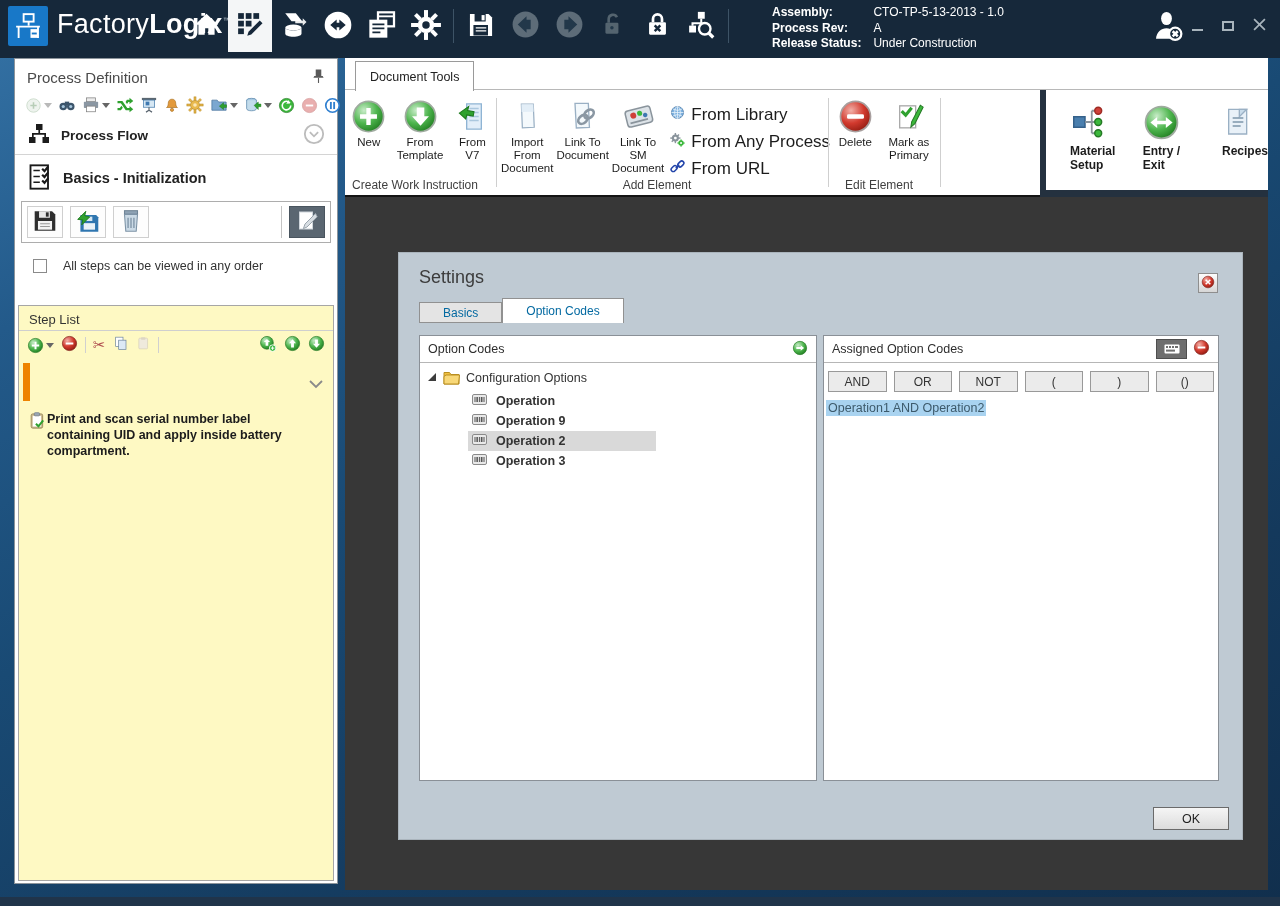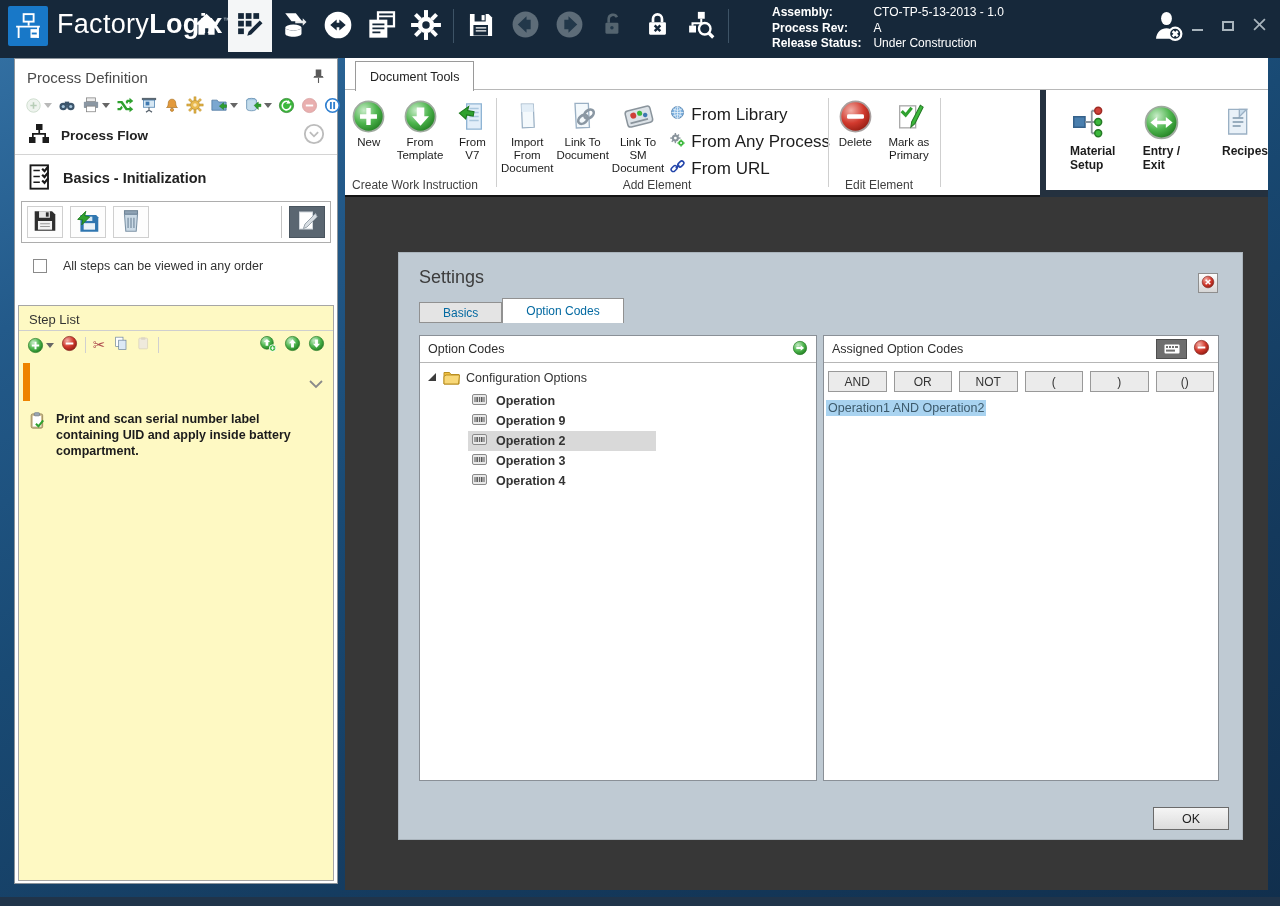--- a/index.html
+++ b/index.html
@@ -49,21 +49,21 @@
   .steplist { position:absolute; left:3px; right:3px; top:246px; bottom:2px; border:1px solid #a6a6a6; background:#fef9c3; }
   .sl-head { padding:6px 10px 3px 10px; font-size:13px; color:#333; border-bottom:1px solid #cfcfcf; }
   .sl-toolbar { height:26px; display:flex; align-items:center; gap:7px; padding:2px 8px 0 8px; }
   .sl-sep { width:1px; height:16px; background:#d0d0d0; }
   .sl-right { margin-left:auto; display:flex; gap:7px; }
   .step-row { position:relative; margin-top:6px; height:38px; }
   .step-bar { position:absolute; left:4px; top:0; width:7px; height:38px; background:#ee8300; }
   .step-box { position:absolute; left:11px; right:56px; top:0; height:38px; border:2px solid #ee8300; background:#fff; display:flex; align-items:center; padding-left:10px; }
   .step-lbl { font-weight:bold; font-size:14px; color:#ee8300; }
   .step-chev { position:absolute; right:10px; top:15px; }
-  .desc-row { margin:10px 8px 0 9px; display:flex; gap:9px; }
+  .desc-row { margin:10px 8px 0 9px; display:flex; }
   .desc-txt { font-weight:bold; font-size:12.5px; line-height:16px; color:#1c1c1c; width:262px; }
 
   
   .ribbon-bg { position:absolute; left:345px; top:58px; width:923px; height:139px; background:#24313f; }
   .ribbon-tabrow { position:absolute; left:0; top:0; width:923px; height:32px; background:#fff; border-bottom:1px solid #b8b8b8; }
   .ribbon-tab { position:absolute; left:10px; top:3px; height:30px; padding:0 14px; background:#fff; border:1px solid #9a9a9a; border-bottom:none; font-size:12.5px; color:#222; display:flex; align-items:center; z-index:2; }
   .ribbon-main { position:absolute; left:0; top:32px; width:695px; height:107px; background:#fff; border-bottom:2px solid #141414; display:flex; }
   .ribbon-side { position:absolute; left:701px; top:32px; width:222px; height:100px; background:#fff; display:flex; padding:10px 0 0 24px; gap:24px;font-weight:bold; }
   .rgroup { position:relative; padding-top:6px; height:105px; }
   .rgroup::after { content:''; position:absolute; right:0; top:8px; bottom:8px; width:1px; background:#cfcfcf; }
@@ -792,35 +792,20 @@
                       <rect x="2.5" y="3" width="1" height="5"></rect>
                       <rect x="4.4" y="3" width="1.5" height="5"></rect>
                       <rect x="6.9" y="3" width="1" height="5"></rect>
                       <rect x="8.8" y="3" width="1.7" height="5"></rect>
                       <rect x="11.5" y="3" width="1" height="5"></rect>
                     </g>
                   </svg></span>
                 <span>Operation 3</span>
               </span>
             </div>
-          <div class="trow titem">
-              <span class="hl-wrap">
-                <span><svg width="15" height="11" viewBox="0 0 15 11">
-                    <rect x=".5" y=".5" width="14" height="10" rx="1.5" fill="#e9e9e9" stroke="#8a8a8a"></rect>
-                    <g fill="#555">
-                      <rect x="2.5" y="3" width="1" height="5"></rect>
-                      <rect x="4.4" y="3" width="1.5" height="5"></rect>
-                      <rect x="6.9" y="3" width="1" height="5"></rect>
-                      <rect x="8.8" y="3" width="1.7" height="5"></rect>
-                      <rect x="11.5" y="3" width="1" height="5"></rect>
-                    </g>
-                  </svg></span>
-                <span>Operation 4</span>
-              </span>
-            </div>
         </div>
       </div>
 
       <div class="panel" style="left:424px;top:82px;width:396px;height:446px">
         <div class="panel-head">
           <span class="ph-title">Assigned Option Codes</span>
           <span class="kbd-btn">
               <svg width="16" height="10" viewBox="0 0 16 10">
                 <rect x=".5" y=".5" width="15" height="9" rx="1" fill="#fff"></rect>
                 <g fill="#707070">

